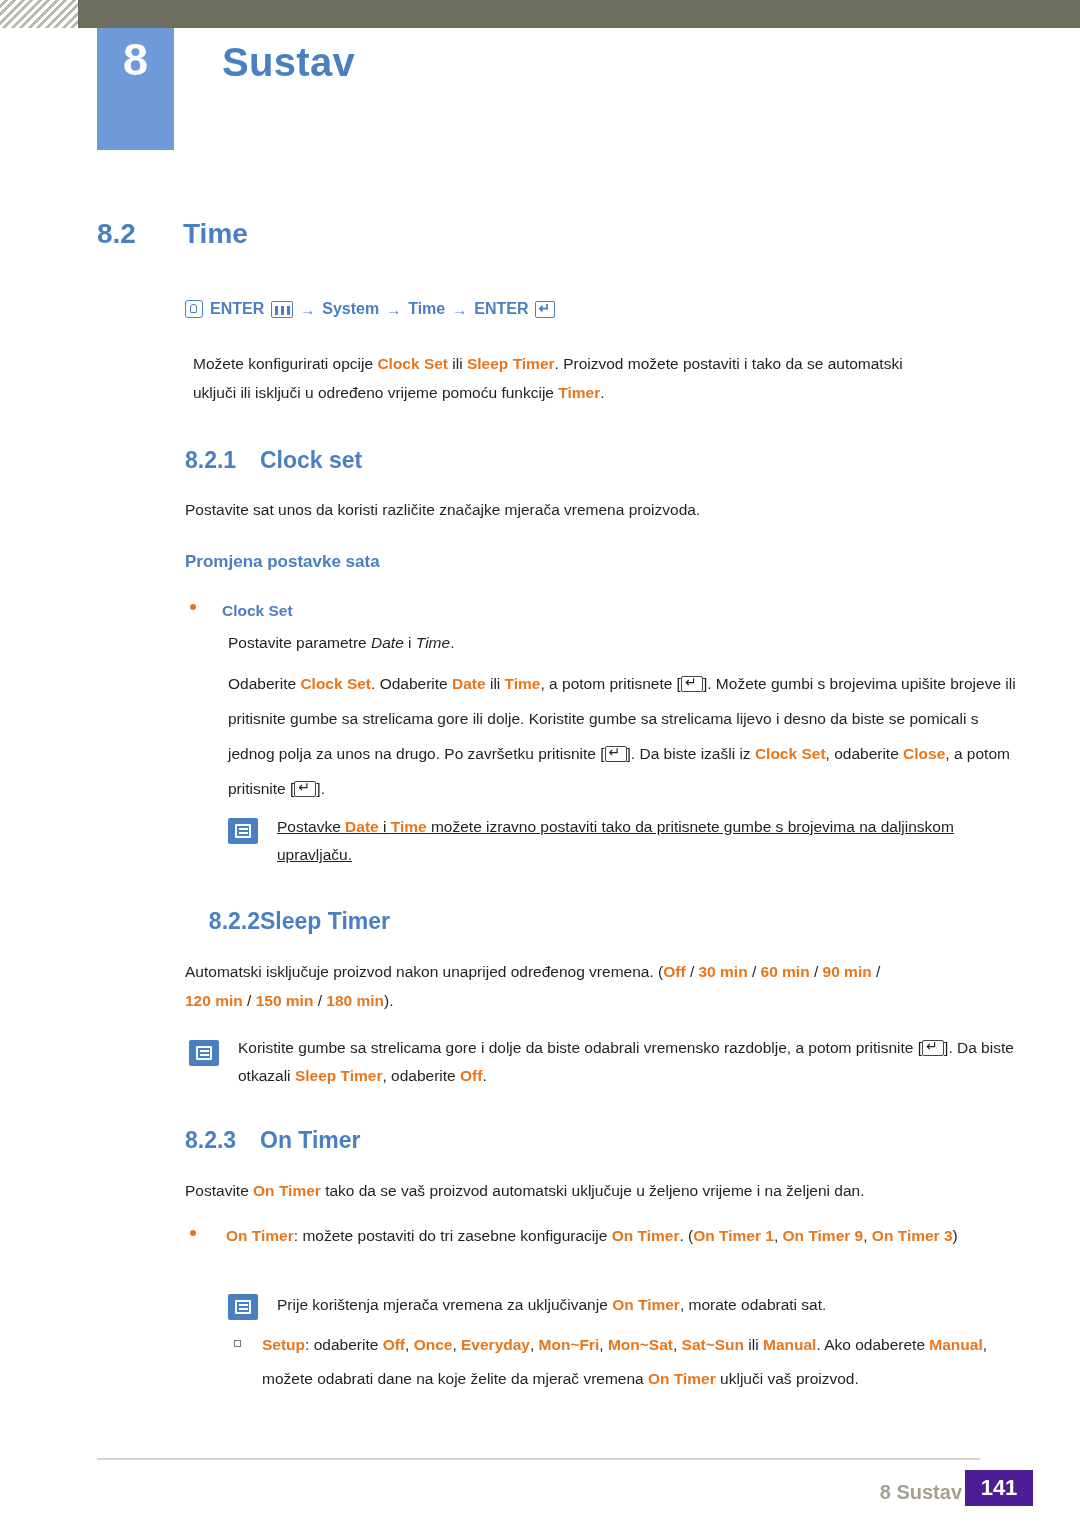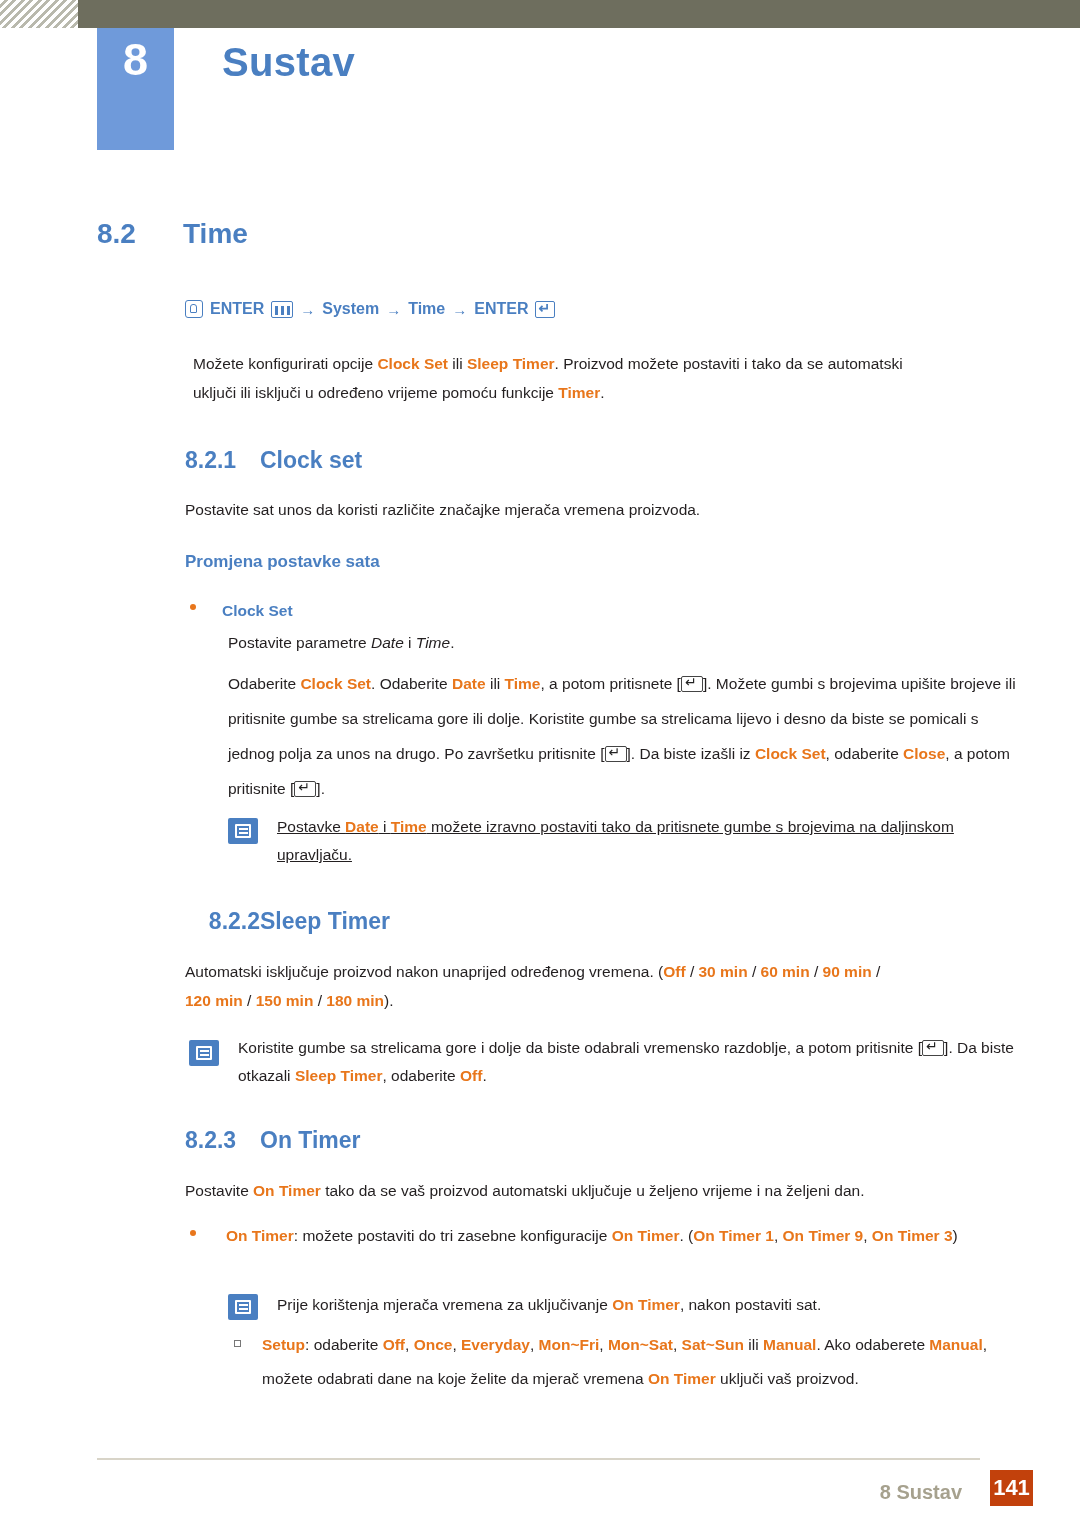--- a/index.html
+++ b/index.html
@@ -235,23 +235,23 @@
     right: 118px;
     top: 1481px;
     font-size: 20px;
     font-weight: bold;
     color: #a6a18e;
   }
   .footer-page {
     position: absolute;
     right: 47px;
     top: 1470px;
-    width: 43px;
+    width: 68px;
     height: 36px;
-    background: #c2410c;
+    background: #4c1d95;
     color: #ffffff;
     font-size: 22px;
     font-weight: bold;
     text-align: center;
     line-height: 36px;
   }
 </style>
 </head>
 <body>
 
@@ -335,21 +335,21 @@
 </div>
 
 <div class="bullet-dot" style="left:190px; top:1230px;"></div>
 <div class="para" style="left:226px; top:1220px; width:790px; line-height:32px;">
   <span class="orange">On Timer</span><span>: možete postaviti do tri zasebne konfiguracije </span><span class="orange">On Timer</span><span>. (</span><span class="orange">On Timer 1</span><span>, </span><span class="orange">On Timer 9</span><span>, </span><span class="orange">On</span>
   <span class="orange">Timer 3</span><span>)</span>
 </div>
 
 <div class="note-icon" style="left:228px; top:1294px;"></div>
 <div class="para" style="left:277px; top:1290px; width:740px;">
-  <span>Prije korištenja mjerača vremena za uključivanje </span><span class="orange">On Timer</span><span>, nakon postaviti sat.</span>
+  <span>Prije korištenja mjerača vremena za uključivanje </span><span class="orange">On Timer</span><span>, morate odabrati sat.</span>
 </div>
 
 <div class="bullet-sq" style="left:234px; top:1340px;"></div>
 <div class="para" style="left:262px; top:1328px; width:760px; line-height:34px;">
   <span class="orange">Setup</span><span>: odaberite </span><span class="orange">Off</span><span>, </span><span class="orange">Once</span><span>, </span><span class="orange">Everyday</span><span>, </span><span class="orange">Mon~Fri</span><span>, </span><span class="orange">Mon~Sat</span><span>, </span><span class="orange">Sat~Sun</span><span> ili </span><span class="orange">Manual</span><span>. Ako</span>
   <span>odaberete </span><span class="orange">Manual</span><span>, možete odabrati dane na koje želite da mjerač vremena </span><span class="orange">On Timer</span><span> uključi</span>
   <span>vaš proizvod.</span>
 </div>
 
 <div class="footer-rule"></div>

